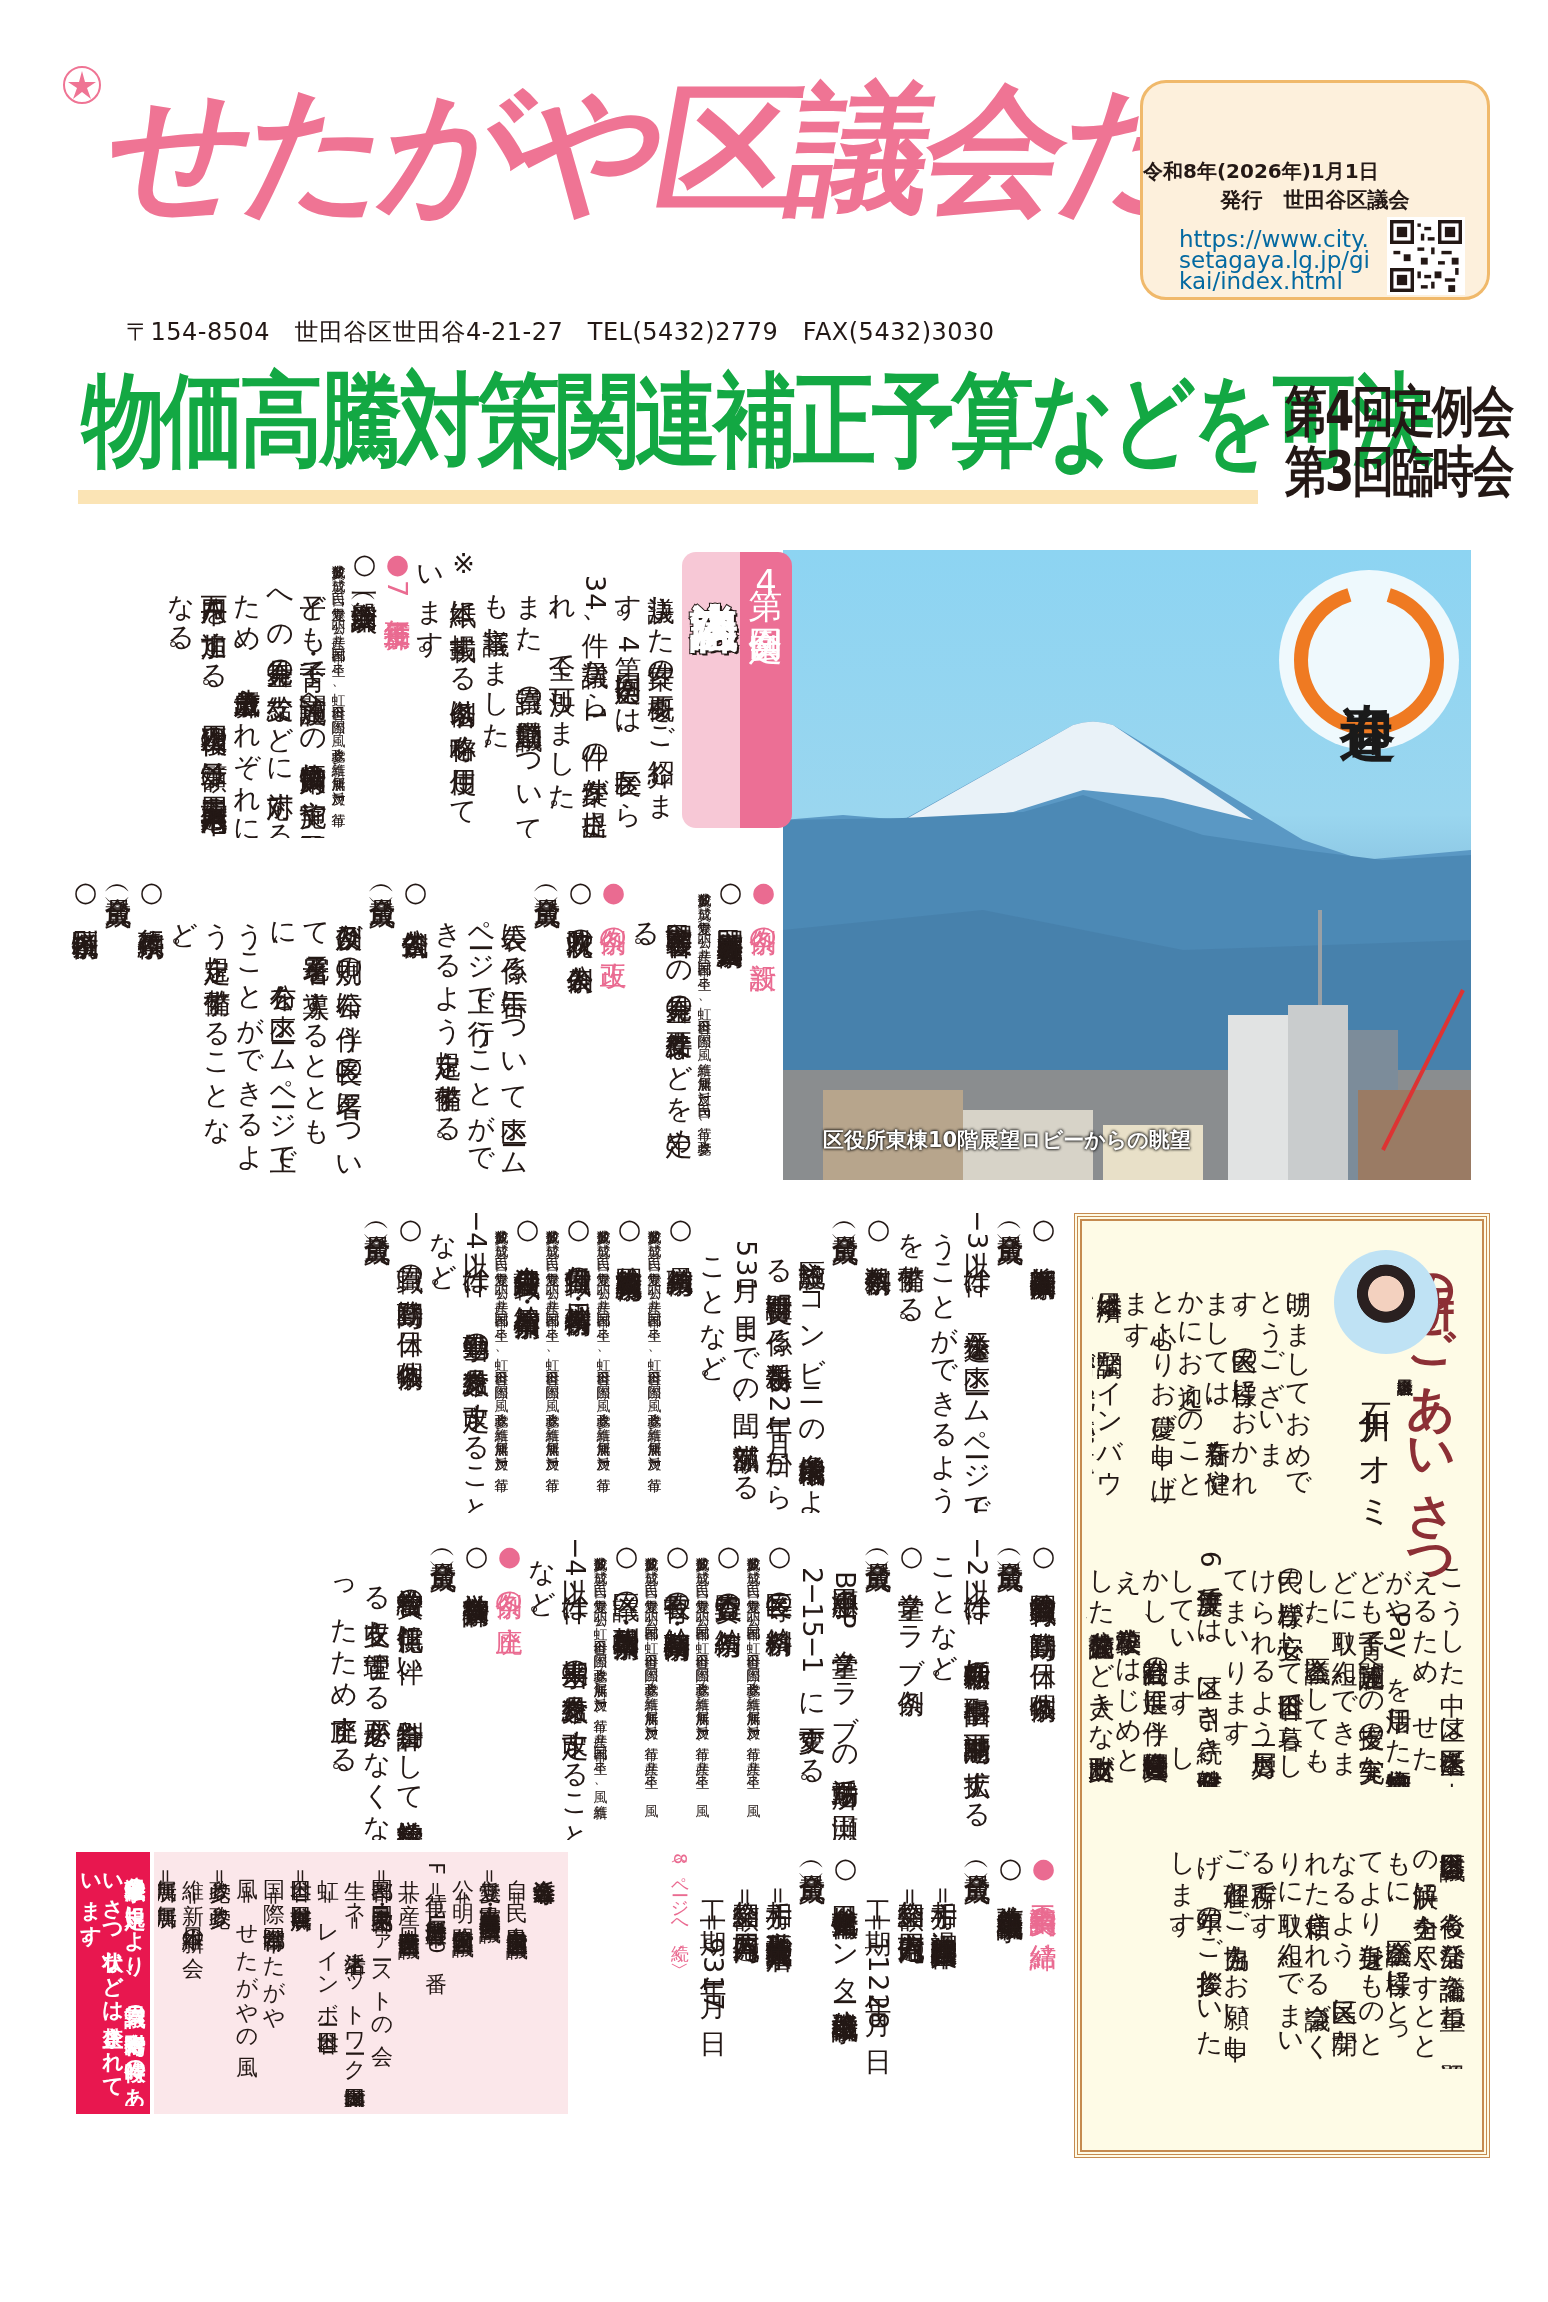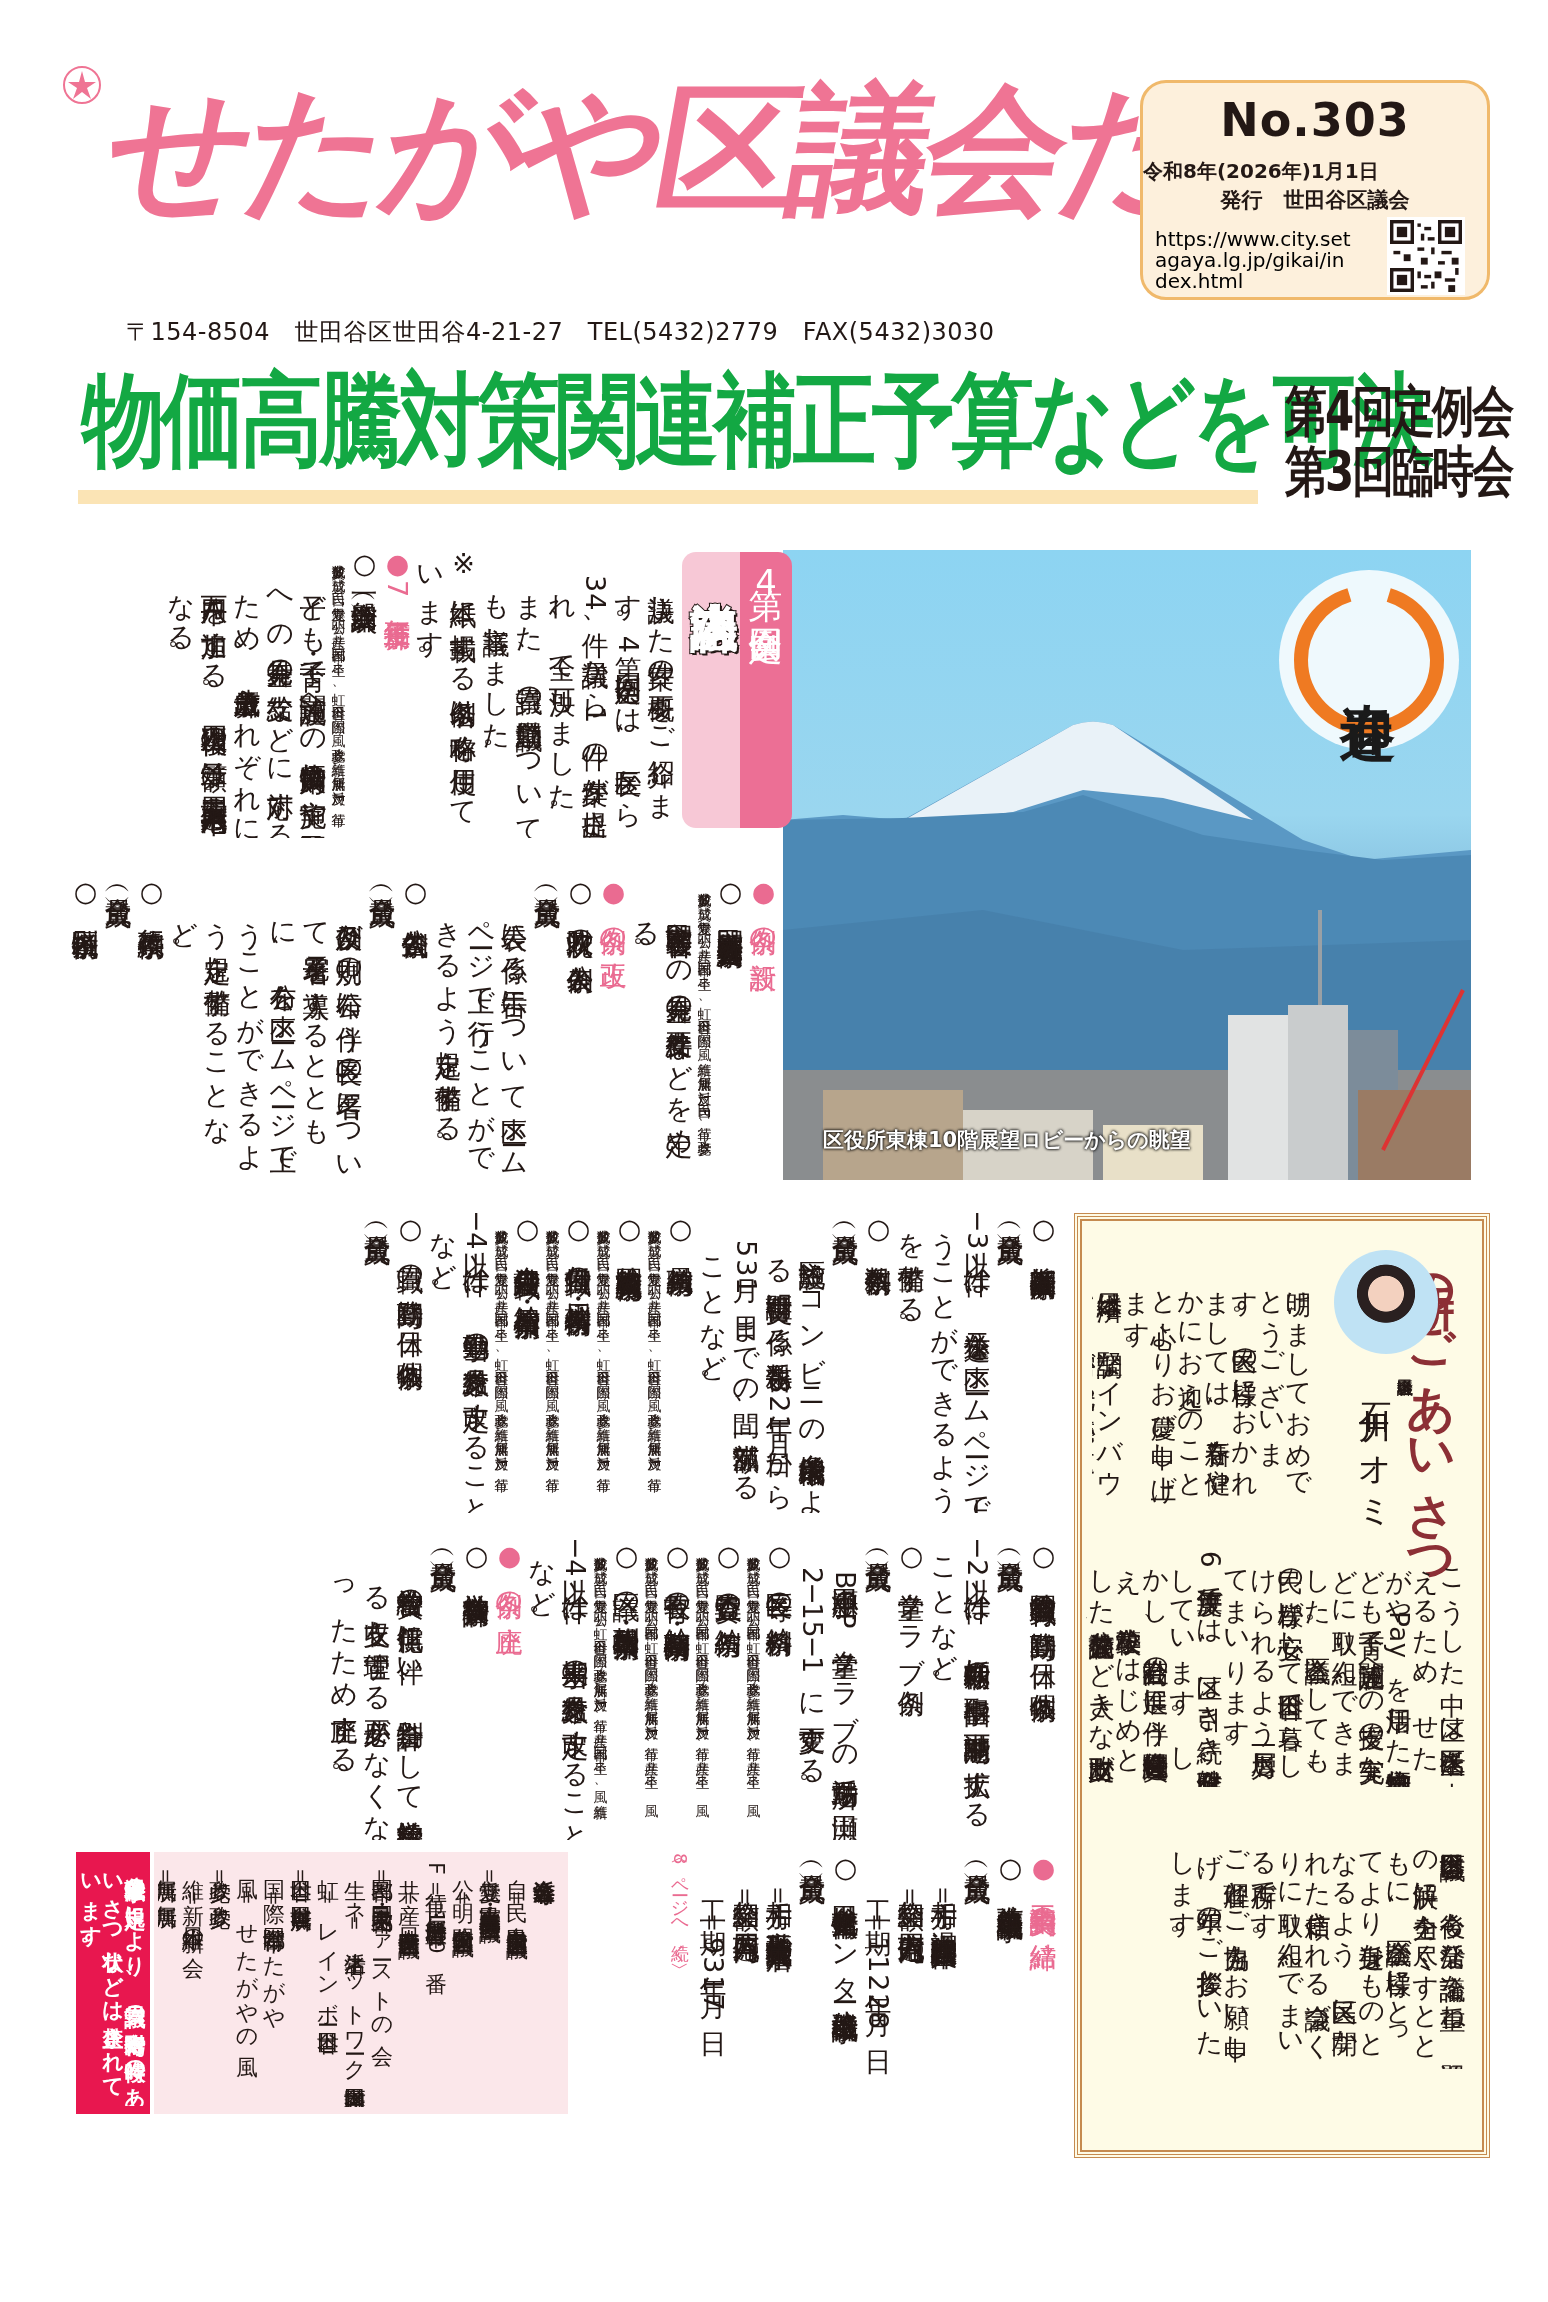--- a/index.html
+++ b/index.html
@@ -8,21 +8,21 @@
 
   
   .logo-mark { position: absolute; left: 62px; top: 65px; width: 40px; height: 40px; }
   .title { position: absolute; left: 98px; top: 80px; font-family: "DejaVu Sans", sans-serif; font-weight: bold; font-size: 140px; line-height: 1; color: #ef7494; letter-spacing: -6px; transform: skewX(-10deg); transform-origin: left bottom; white-space: nowrap; }
   .address { position: absolute; left: 96px; top: 316px; font-size: 24px; color: #231815; letter-spacing: 0.5px; white-space: nowrap; margin-left: 30px; }
 
   .issue-box { position: absolute; left: 1140px; top: 80px; width: 350px; height: 220px; background: #fdf0dc; border: 3px solid #f0b96b; border-radius: 26px; }
   .issue-no { position: absolute; left: 0; right: 0; top: 10px; text-align: center; font-weight: bold; font-size: 46px; color: #231815; letter-spacing: 1px; }
   .issue-date { position: absolute; left: 0; right: 0; top: 75px; text-align: left; font-size: 20px; font-weight: bold; }
   .issue-pub { position: absolute; left: 0; right: 0; top: 103px; text-align: center; font-size: 21px; font-weight: bold; }
-  .issue-url { position: absolute; left: 12px; top: 146px; width: 200px; font-size: 20px; line-height: 21px; color: #000000; word-break: break-all; }
+  .issue-url { position: absolute; left: 36px; top: 146px; width: 200px; font-size: 23px; line-height: 21px; color: #0369a1; word-break: break-all; }
   .qr { position: absolute; left: 244px; top: 134px; width: 78px; height: 78px; background: #fff; padding: 3px; }
 
   
   .headline { position: absolute; left: 82px; top: 370px; font-weight: bold; font-size: 83px; color: #13a843; letter-spacing: -4px; line-height: 1; white-space: nowrap; transform: scaleY(1.22); transform-origin: left top; }
   .headline-under { position: absolute; left: 78px; top: 490px; width: 1180px; height: 14px; background: #fbe4b5; }
   .session { position: absolute; left: 1285px; font-weight: bold; font-size: 42px; color: #231815; letter-spacing: -2px; white-space: nowrap; transform: scaleY(1.3); transform-origin: left top; }
   .session.s1 { top: 375px; } .session.s2 { top: 435px; }
 
   
   .v { writing-mode: vertical-rl; text-orientation: upright; }
@@ -68,21 +68,20 @@
 <body>
 
 <svg class="logo-mark" viewBox="0 0 40 40">
   <circle cx="20" cy="20" r="18" fill="none" stroke="#ef7494" stroke-width="2"></circle>
   <path d="M20 6 L23 17 L34 17 L25 23 L29 34 L20 27 L11 34 L15 23 L6 17 L17 17 Z" fill="#ef7494"></path>
 </svg>
 <div class="title">せたがや区議会だより</div>
 <div class="address">〒154-8504　世田谷区世田谷4-21-27　TEL(5432)2779　FAX(5432)3030</div>
 
 <div class="issue-box">
-  <div class="issue-no">No.303</div>
   <div class="issue-date">令和8年(2026年)1月1日</div>
   <div class="issue-pub">発行　世田谷区議会</div>
   <div class="issue-url">https://www.city.setagaya.lg.jp/gikai/index.html</div>
   <svg class="qr" viewBox="0 0 21 21">
     <rect width="21" height="21" fill="#fff"></rect>
     <g fill="#231815">
       <rect x="0" y="0" width="7" height="7"></rect>
         <rect x="1" y="1" width="5" height="5" fill="#fff"></rect>
         <rect x="2" y="2" width="3" height="3"></rect>
       <rect x="14" y="0" width="7" height="7"></rect>

